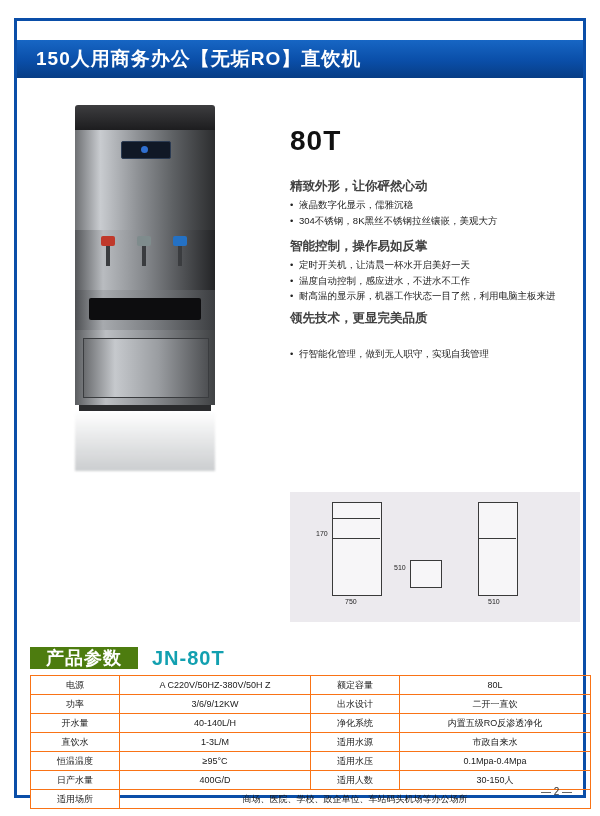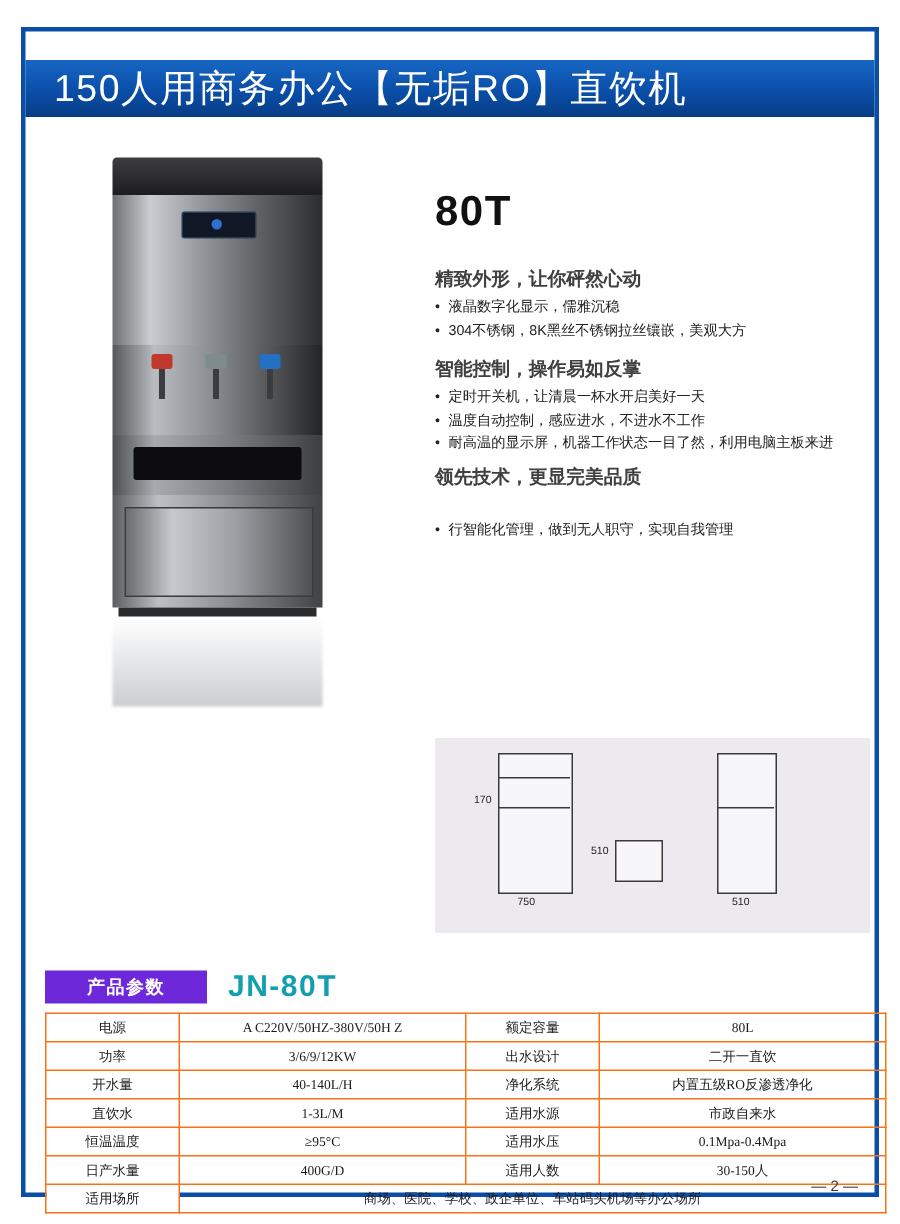--- a/index.html
+++ b/index.html
@@ -49,22 +49,22 @@
   .banner {
     position: absolute;
     left: 17px; top: 40px;
     width: 566px; height: 38px;
     background: linear-gradient(180deg,#1766c4 0%, #0a4ea8 55%, #073d85 100%);
   }
   .banner-text {
     position: absolute;
     left: 36px; top: 46px;
     width: 530px;
-    font-size: 25px;
-    font-weight: normal;
+    font-size: 19px;
+    font-weight: bold;
     color: #ffffff;
     letter-spacing: 1px;
     line-height: 26px;
     white-space: nowrap;
   }
   
   .photo-wrap {
     position: absolute;
     left: 60px; top: 105px;
     width: 200px; height: 360px;
@@ -250,23 +250,23 @@
     width: 540px;
   }
   .spec-header {
     display: flex;
     align-items: center;
     height: 26px;
   }
   .spec-title-box {
     width: 108px;
     height: 22px;
-    background: #6d28d9;
+    background: #4d7c0f;
     color: #ffffff;
-    font-size: 12px;
+    font-size: 18px;
     font-weight: bold;
     display: flex;
     align-items: center;
     justify-content: center;
     letter-spacing: 1px;
   }
   .spec-model {
     margin-left: 14px;
     font-size: 20px;
     font-weight: bold;
@@ -282,21 +282,21 @@
   table.spec td {
     border: 1px solid #f97316;
     height: 16px;
     font-size: 9px;
     color: #1a1a1a;
     text-align: center;
     padding: 1px 2px;
     line-height: 13px;
   }
   td.k { width: 84px; background: #ffffff; }
-  td.v { width: 186px; font-family: Liberation Serif, serif; }
+  td.v { width: 186px; }
   
   .page-num {
     position: absolute;
     right: 28px; top: 786px;
     font-size: 10px;
     color: #333;
   }
 </style>
 </head>
 <body>

